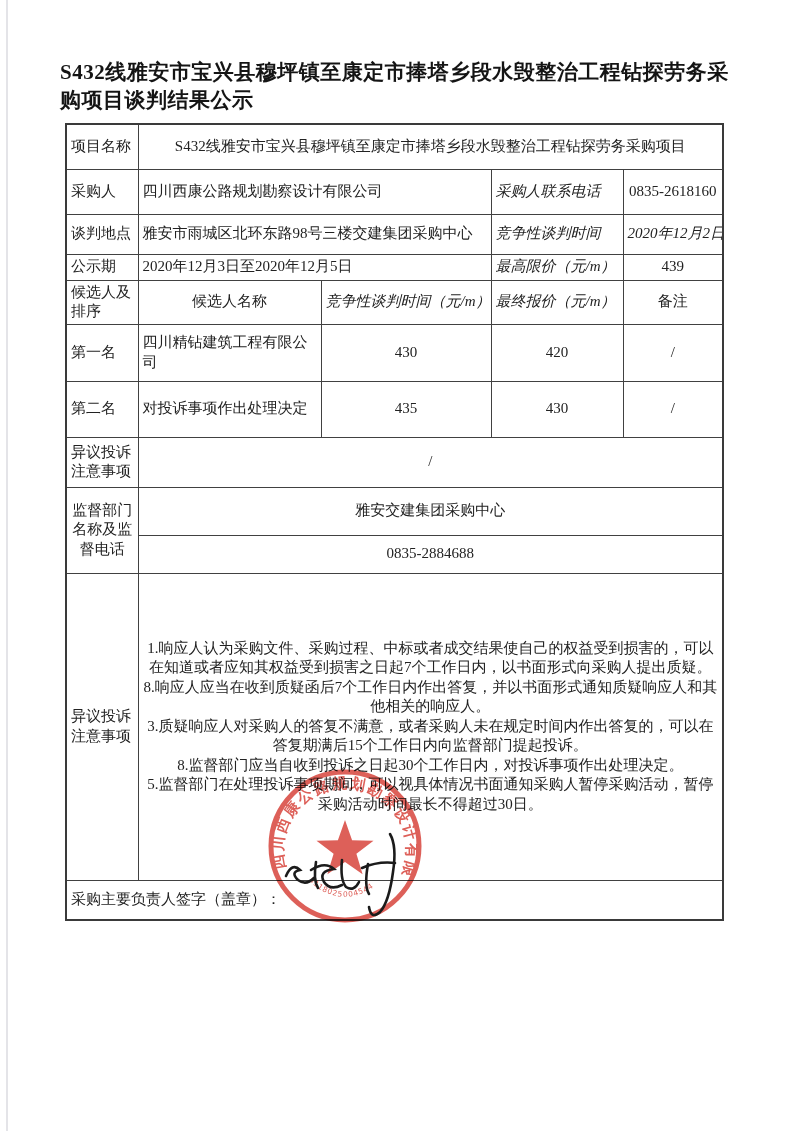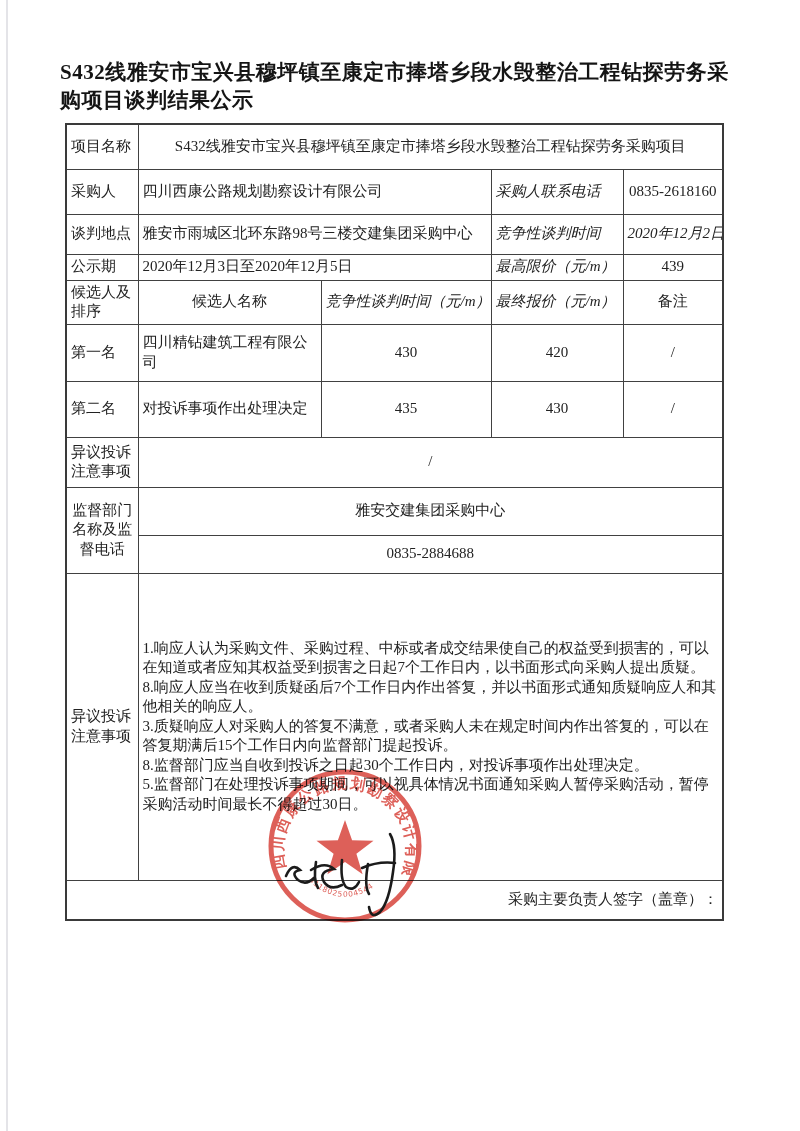--- a/index.html
+++ b/index.html
@@ -59,22 +59,22 @@
   tr.r8 td { height: 50px; }
   tr.r9a td { height: 48px; }
   tr.r9b td { height: 38px; text-align: center; }
   tr.r10 td { height: 307px; }
   tr.r11 td { height: 40px; }
   td.complaint-body {
     vertical-align: top;
     padding: 9px 9px 0 8px;
     line-height: 20px;
   }
-  .citem { margin-bottom: 0; text-align: left; }
-  td.sig { text-align: right; padding-left: 8px; vertical-align: middle; }
+  .citem { margin-bottom: 0; text-align: center; }
+  td.sig { text-align: left; padding-left: 8px; vertical-align: middle; }
   
   .seal {
     position: absolute;
     left: 263px; top: 766px;
     width: 164px; height: 160px;
     mix-blend-mode: multiply;
     opacity: 0.88;
   }
   .seal-ring { fill: none; stroke: var(--seal-color, #d94a42); stroke-width: 5; }
   .seal-star { fill: var(--seal-color, #d94a42); }

